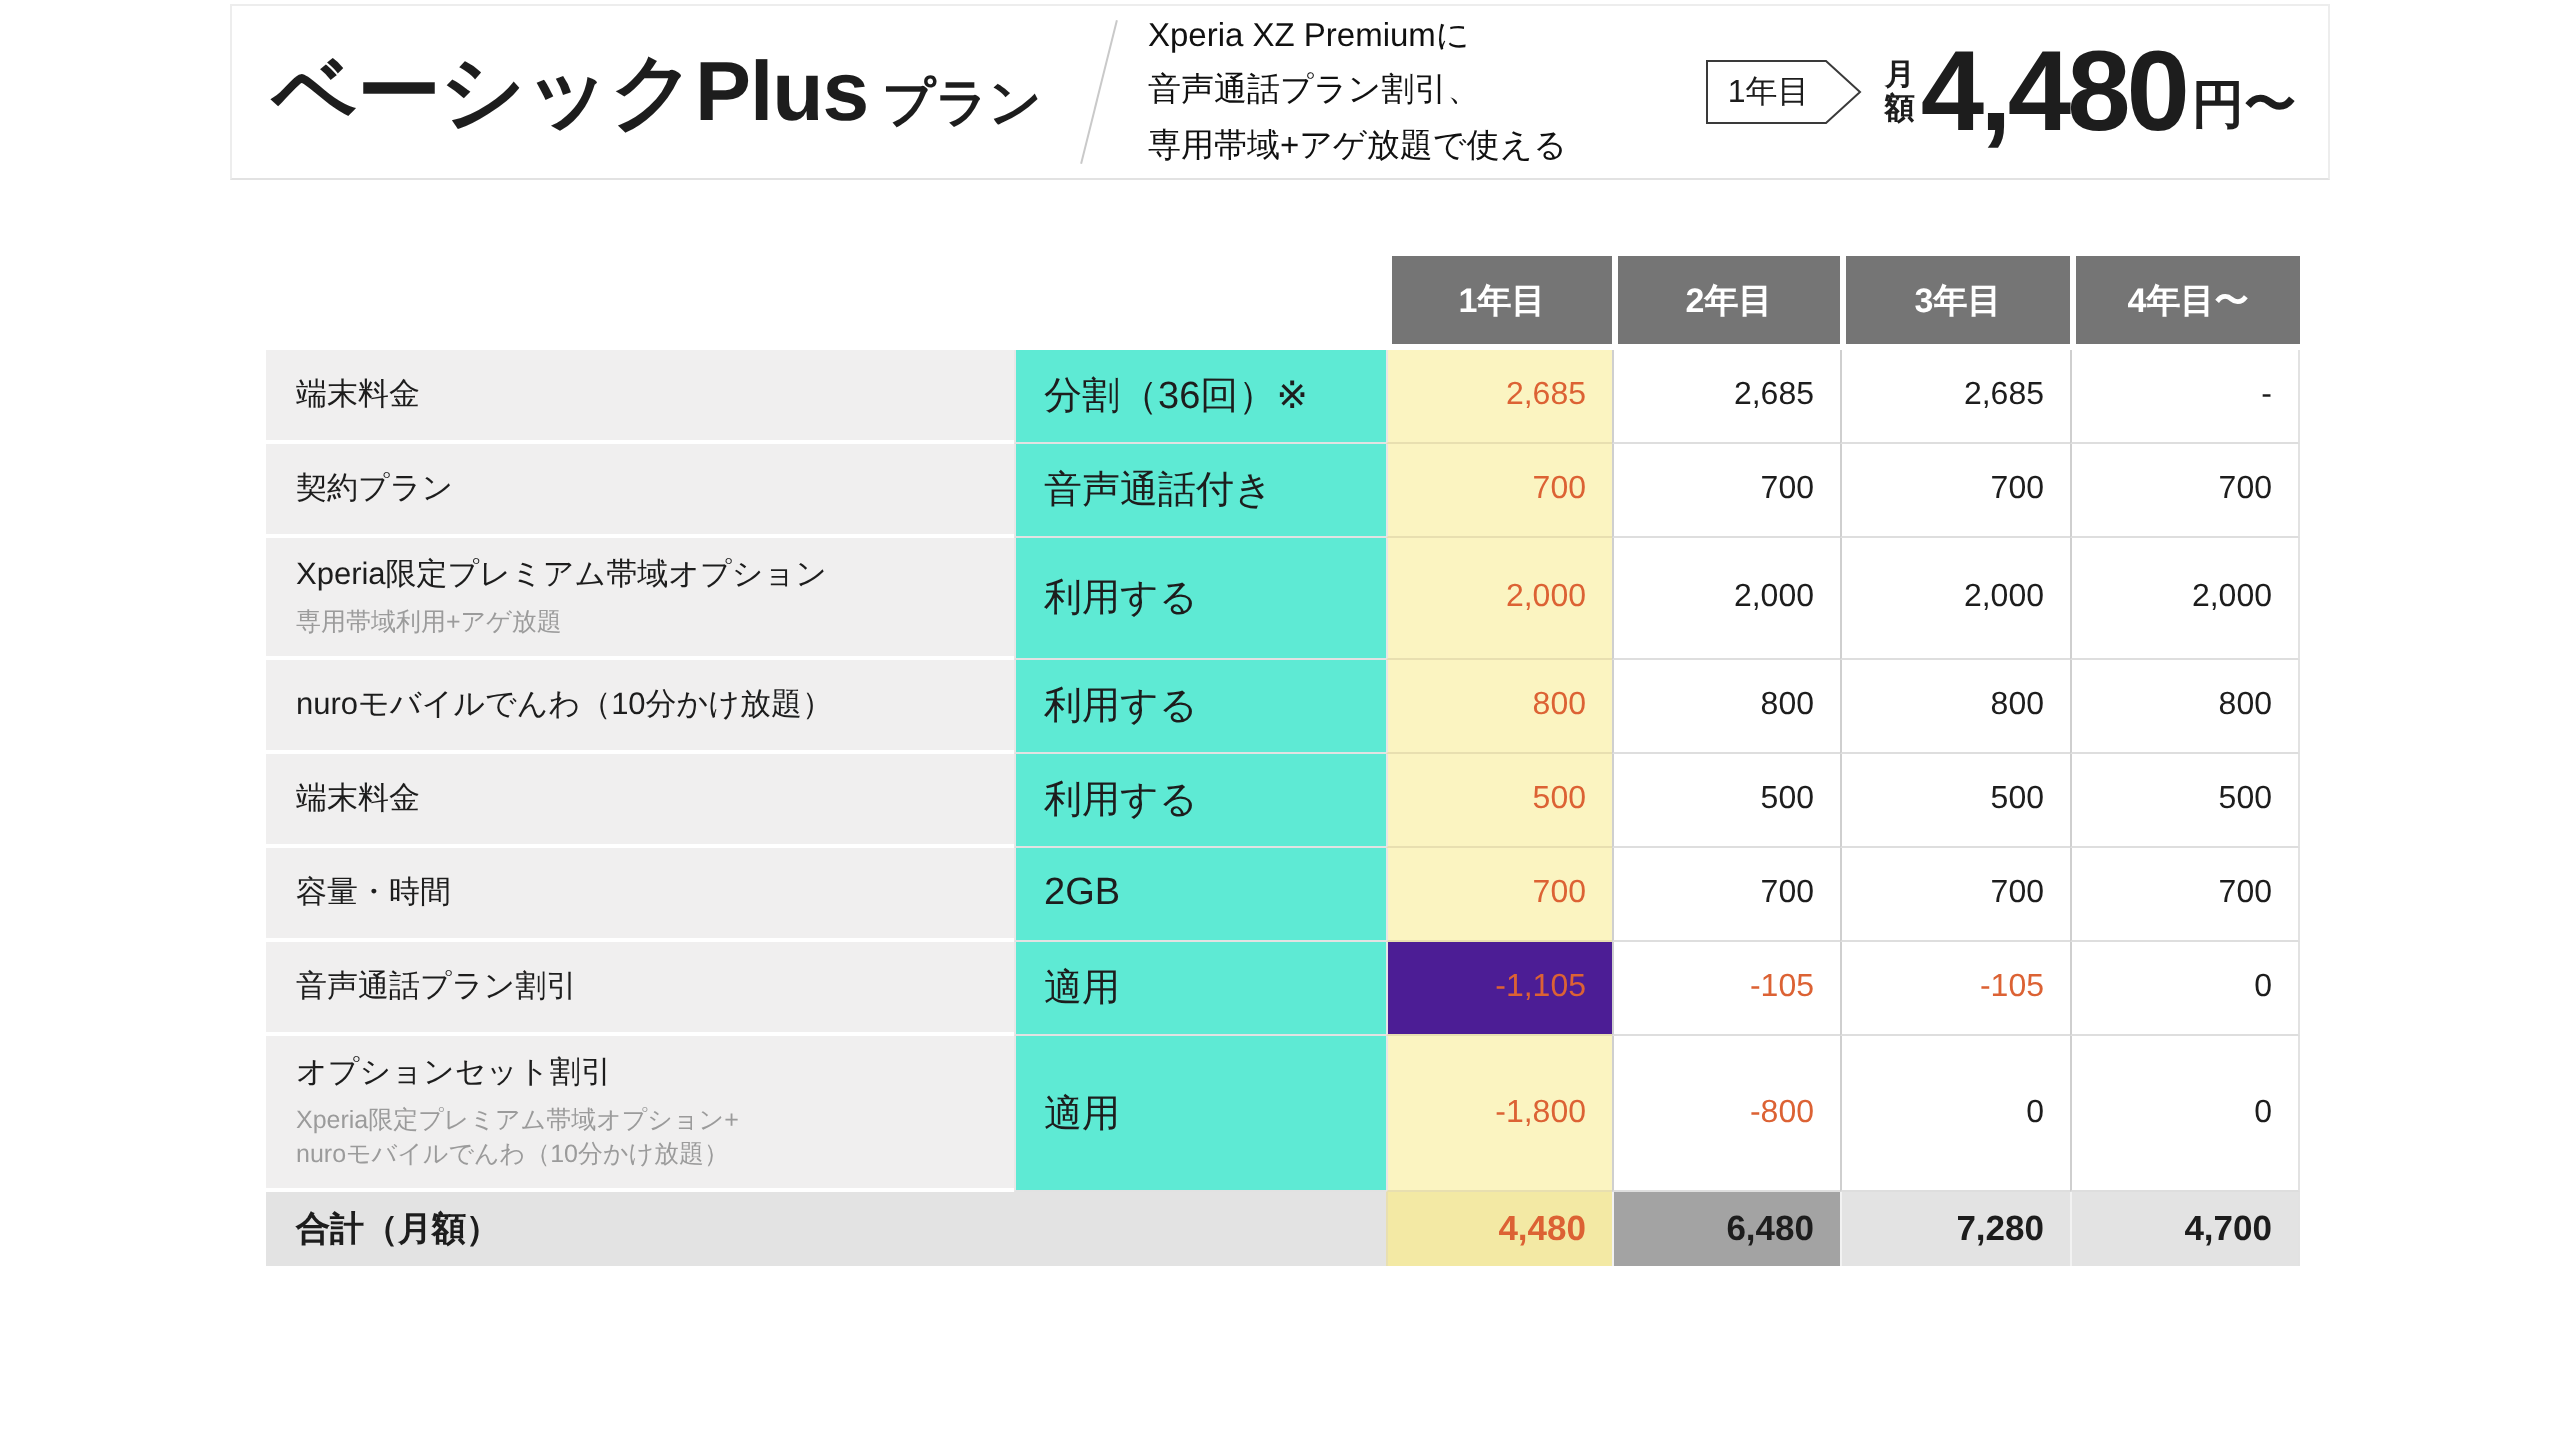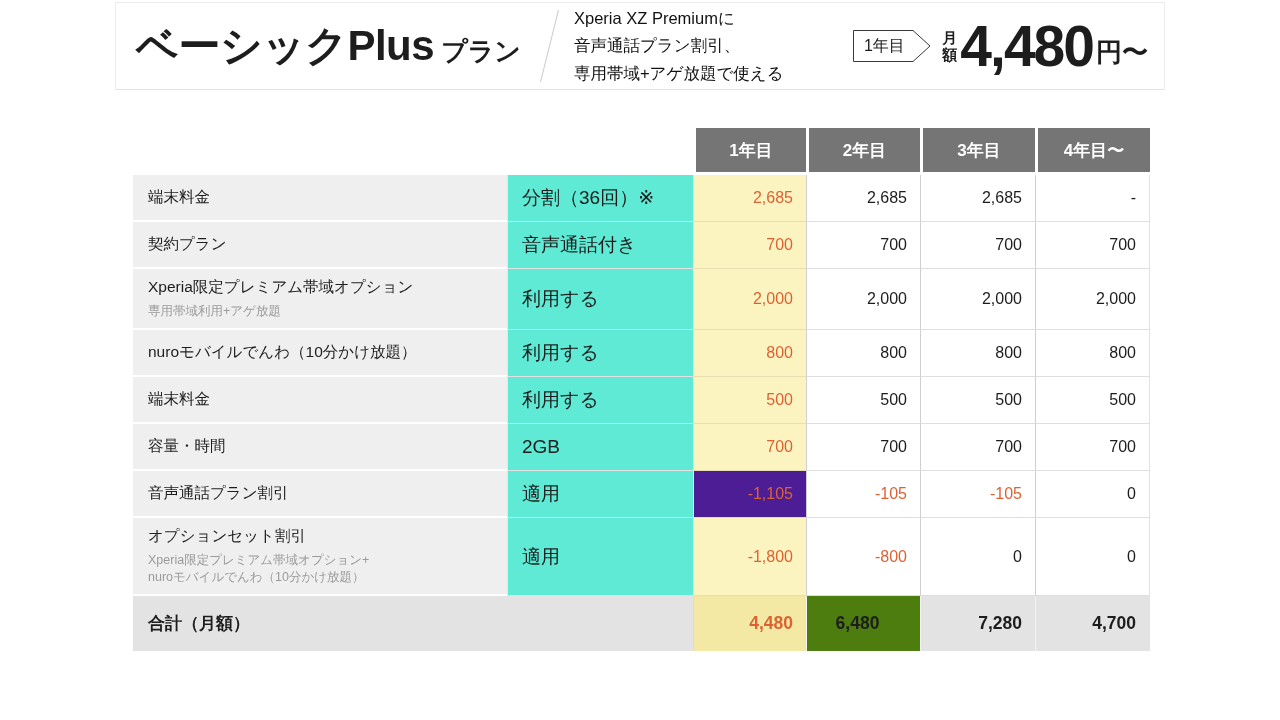--- a/index.html
+++ b/index.html
@@ -94,21 +94,21 @@
     font-size: 16px;
     border-left: 1px solid #cfcfcf;
     border-bottom: 1px solid #dedede;
   }
   td.num:last-child, td.total-num:last-child { border-right: 1px solid #e2e2e2; }
   td.num.y1 {
     border-left: 1px solid #e6e6e6;
     border-bottom: 1px solid #e8dfb0;
   }
 
-  tr.total-row td { height: 55px; }
+  tr.total-row td { height: 37px; }
   td.total-label {
     font-size: 17px; font-weight: bold;
     padding-left: 15px;
   }
   td.total-num {
     font-size: 17.5px; font-weight: bold;
     text-align: right; padding-right: 13px;
     border-left: 1px solid #f2f2f2;
   }
 </style>
@@ -239,20 +239,20 @@
           </td>
           <td class="option">適用</td>
           <td class="num y1" style="background: rgb(251, 244, 193); color: rgb(220, 98, 52);">-1,800</td>
           <td class="num" style="color: rgb(220, 98, 52);">-800</td>
           <td class="num">0</td>
           <td class="num">0</td>
         </tr>
         <tr class="total-row">
           <td class="total-label" colspan="2" style="background: rgb(227, 227, 227);">合計（月額）</td>
           <td class="total-num" style="background: rgb(243, 233, 164); color: rgb(220, 98, 52); border-left: 1px solid rgb(232, 223, 176);">4,480</td>
-          <td class="total-num" style="background: #4d7c0f; text-align: center;">6,480</td>
+          <td class="total-num" style="background: #a3a3a3;">6,480</td>
           <td class="total-num" style="background: rgb(227, 227, 227);">7,280</td>
           <td class="total-num" style="background: rgb(227, 227, 227); text-align: right;">4,700</td>
         </tr>
       </tbody>
   </table>
 
 </div>
 
 </body></html>

